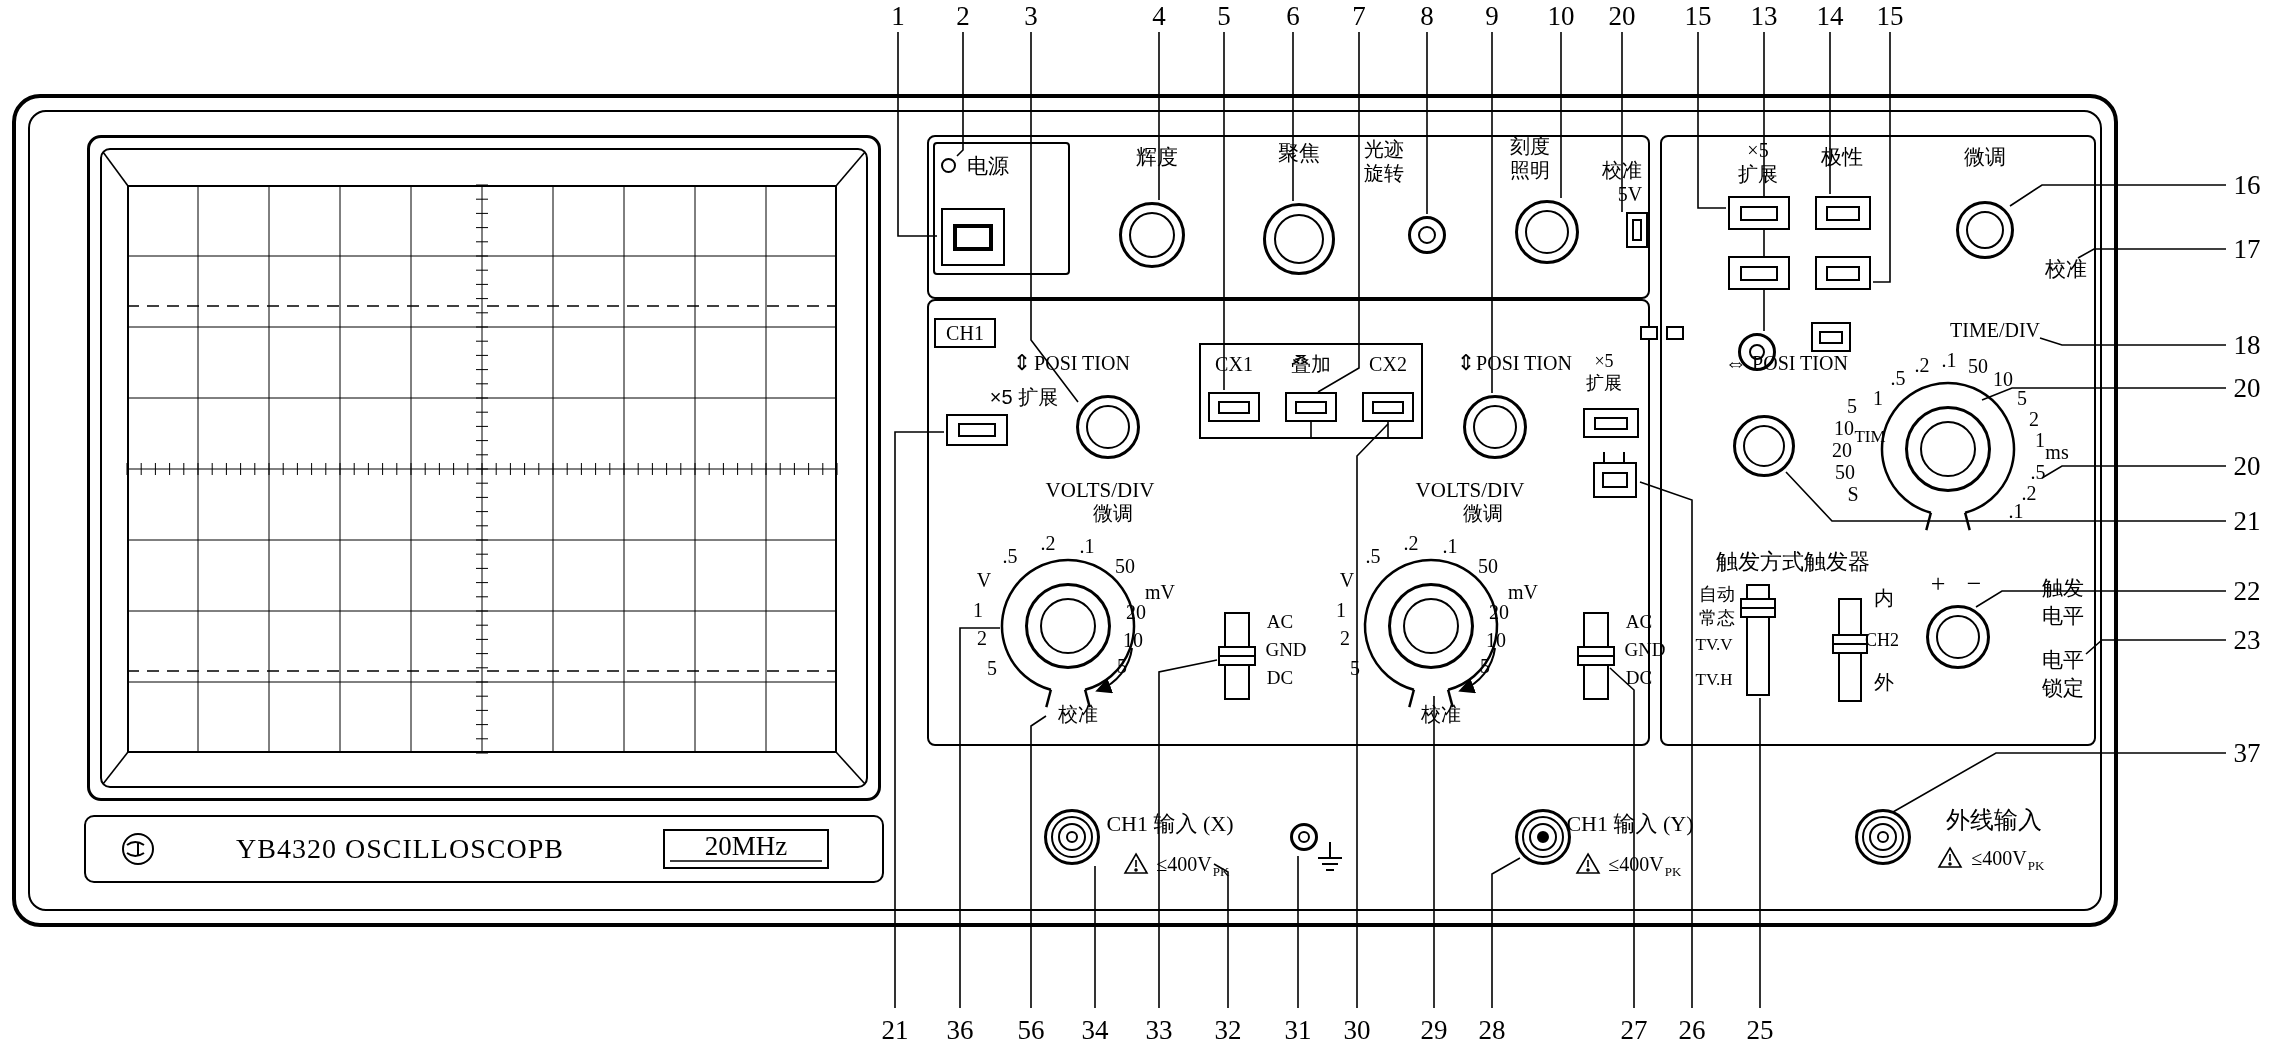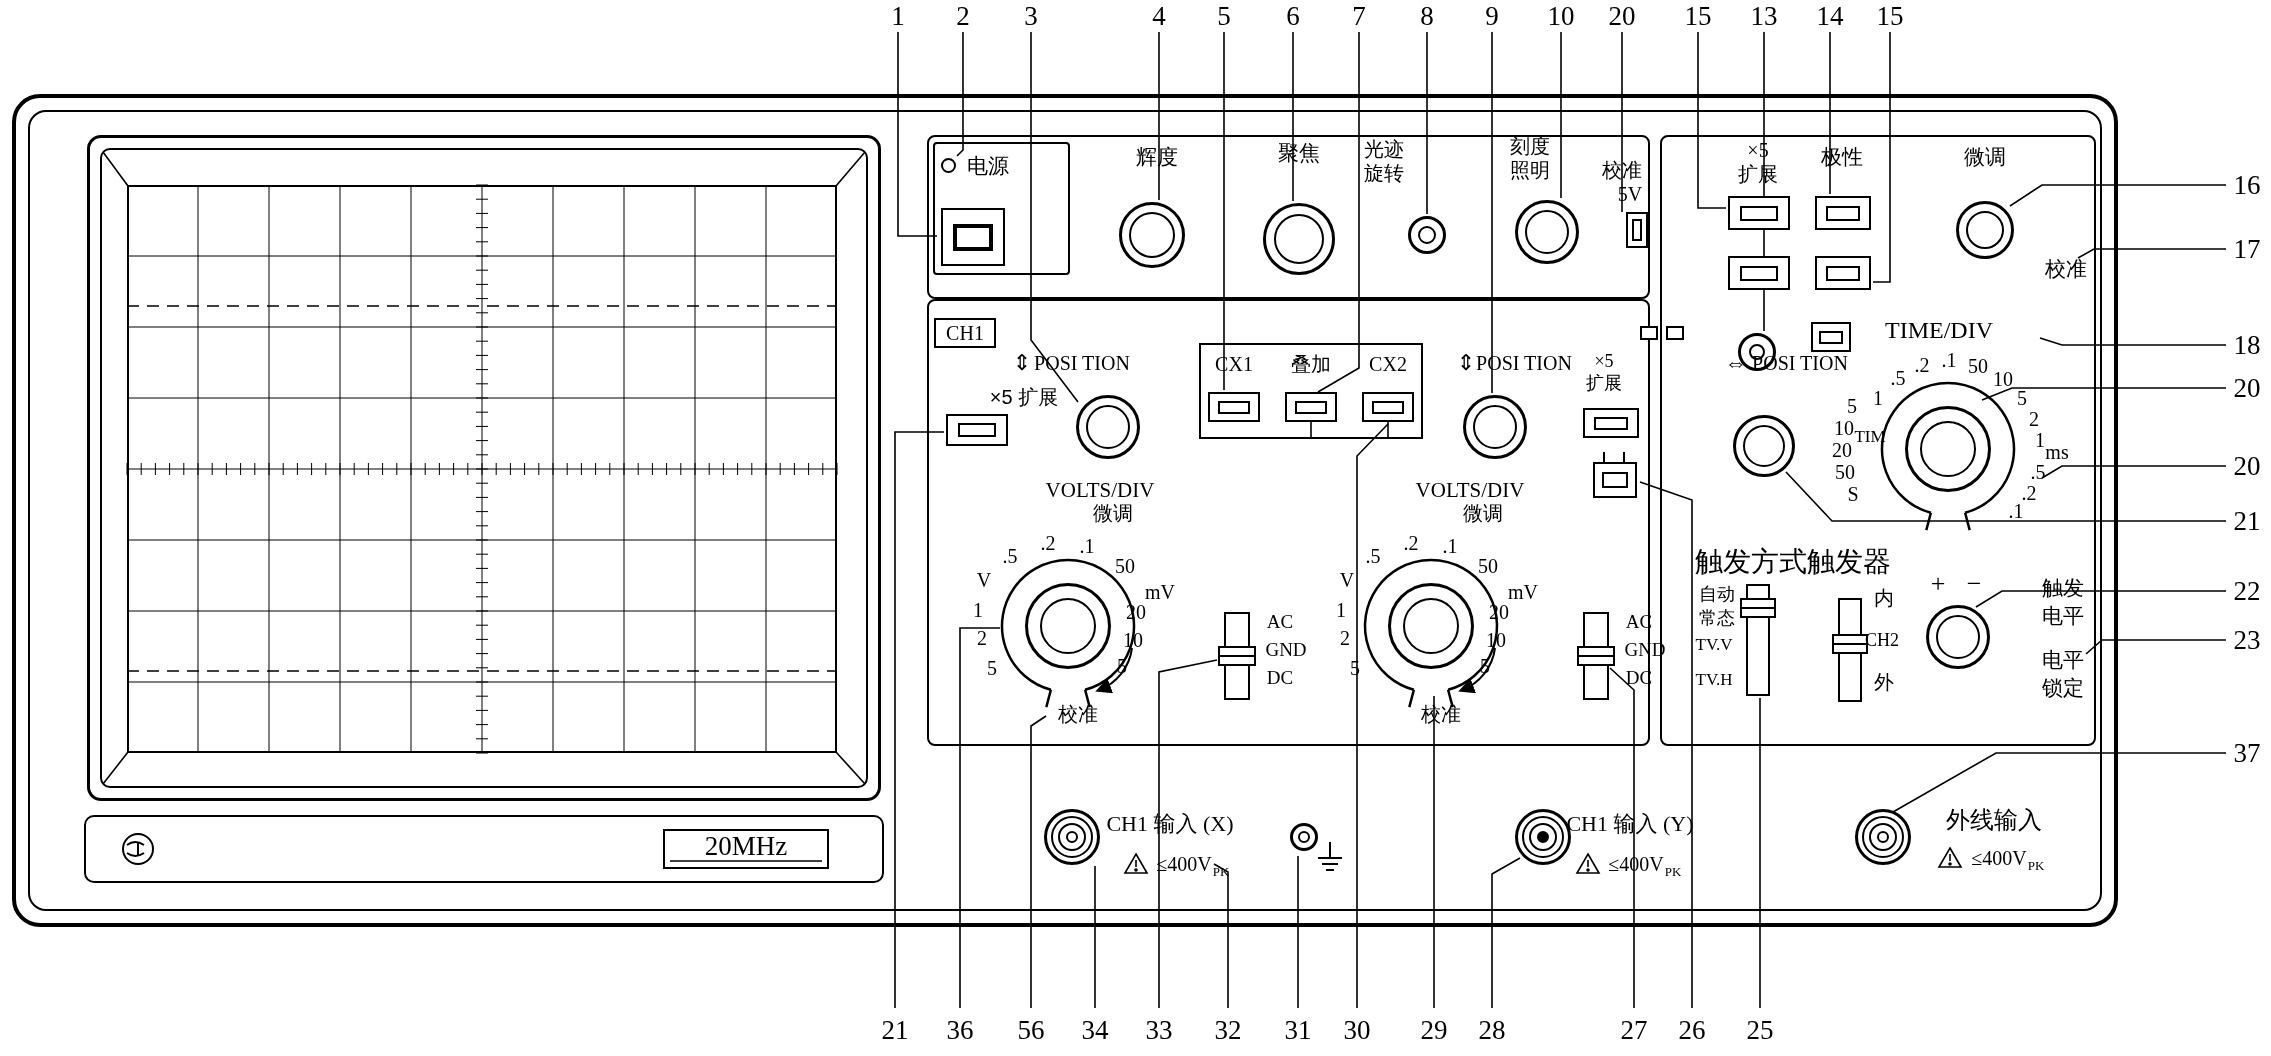--- a/index.html
+++ b/index.html
@@ -264,20 +264,21 @@
   </svg>
 
   <div class="line-box" style="left:12px;top:94px;width:2106px;height:833px;border-width:4px;border-radius:28px"></div>
   <div class="line-box" style="left:28px;top:110px;width:2074px;height:801px;border-radius:18px"></div>
 
   <div class="line-box" style="left:87px;top:135px;width:794px;height:666px;border-width:3px;border-radius:14px"></div>
   <div class="line-box" style="left:100px;top:148px;width:768px;height:640px;border-radius:10px"></div>
   <div class="line-box" style="left:127px;top:185px;width:710px;height:568px;border-width:2.5px"></div>
 
   <div class="line-box" style="left:84px;top:815px;width:800px;height:68px;border-radius:10px"></div>
+  <span class="lbl serif" style="left:400px;top:849px;font-size:28px;letter-spacing:1px">YB4320 OSCILLOSCOPB</span>
   <div class="line-box" style="left:663px;top:829px;width:166px;height:40px"></div>
   <span class="lbl serif" style="left:746px;top:846px;font-size:27px">20MHz</span>
 
   <div class="line-box" style="left:927px;top:135px;width:723px;height:164px;border-radius:8px"></div>
   <div class="line-box" style="left:927px;top:299px;width:723px;height:447px;border-radius:8px"></div>
   <div class="line-box" style="left:1660px;top:135px;width:436px;height:611px;border-radius:8px"></div>
 
   <div class="line-box" style="left:933px;top:142px;width:137px;height:133px;border-radius:4px"></div>
   <div style="position:absolute;left:941px;top:158px;width:15px;height:15px;border:2px solid #000;border-radius:50%;background:#fff"></div>
   <span class="lbl" style="left:988px;top:166px">电源</span>
@@ -336,21 +337,21 @@
   </div>
   <span class="lbl" style="left:2066px;top:269px">校准</span>
 
   <div class="knob" style="left:1738px;top:333px;width:38px;height:38px">
     <div class="in" style="width:16px;height:16px"></div>
   </div>
   <div class="btn" style="left:1811px;top:322px;width:40px;height:30px">
       <div class="in"></div>
     </div>
 
-  <span class="lbl serif" style="left:1939px;top:330px;font-size:24px">TIME/DIV</span>
+  <span class="lbl serif" style="left:1995px;top:330px;font-size:20px">TIME/DIV</span>
   <span class="lbl" style="left:1736px;top:363px;font-size:22px">⇔</span>
   <span class="lbl serif" style="left:1800px;top:363px;font-size:20px">POSI TION</span>
   <div class="knob" style="left:1733px;top:415px;width:62px;height:62px">
     <div class="in" style="width:42px;height:42px"></div>
   </div>
 
   <div class="knob" style="left:1905px;top:406px;width:86px;height:86px">
     <div class="in" style="width:56px;height:56px"></div>
   </div>
 
@@ -367,21 +368,21 @@
   <span class="cl" style="left:2038px;top:472px">.5</span>
   <span class="cl" style="left:2029px;top:493px">.2</span>
   <span class="cl" style="left:2016px;top:511px">.1</span>
   <span class="cl" style="left:1852px;top:406px">5</span>
   <span class="cl" style="left:1844px;top:428px">10</span>
   <span class="cl" style="left:1842px;top:450px">20</span>
   <span class="cl" style="left:1845px;top:472px">50</span>
   <span class="cl" style="left:1853px;top:494px">S</span>
   <span class="cl" style="left:1870px;top:437px;font-size:17px">TIM</span>
 
-  <span class="lbl" style="left:1793px;top:562px;font-size:28px">触发方式触发器</span>
+  <span class="lbl" style="left:1793px;top:562px;font-size:22px">触发方式触发器</span>
 
   <div class="track" style="left:1746px;top:584px;width:24px;height:112px"></div>
   <div class="handle" style="left:1740px;top:598px;width:36px;height:20px">
       <div class="bar"></div>
     </div>
   <span class="lbl" style="left:1717px;top:594px;font-size:18px">自动</span>
   <span class="lbl" style="left:1717px;top:618px;font-size:18px">常态</span>
   <span class="lbl serif" style="left:1714px;top:645px;font-size:17px">TV.V</span>
   <span class="lbl serif" style="left:1714px;top:680px;font-size:17px">TV.H</span>
 

